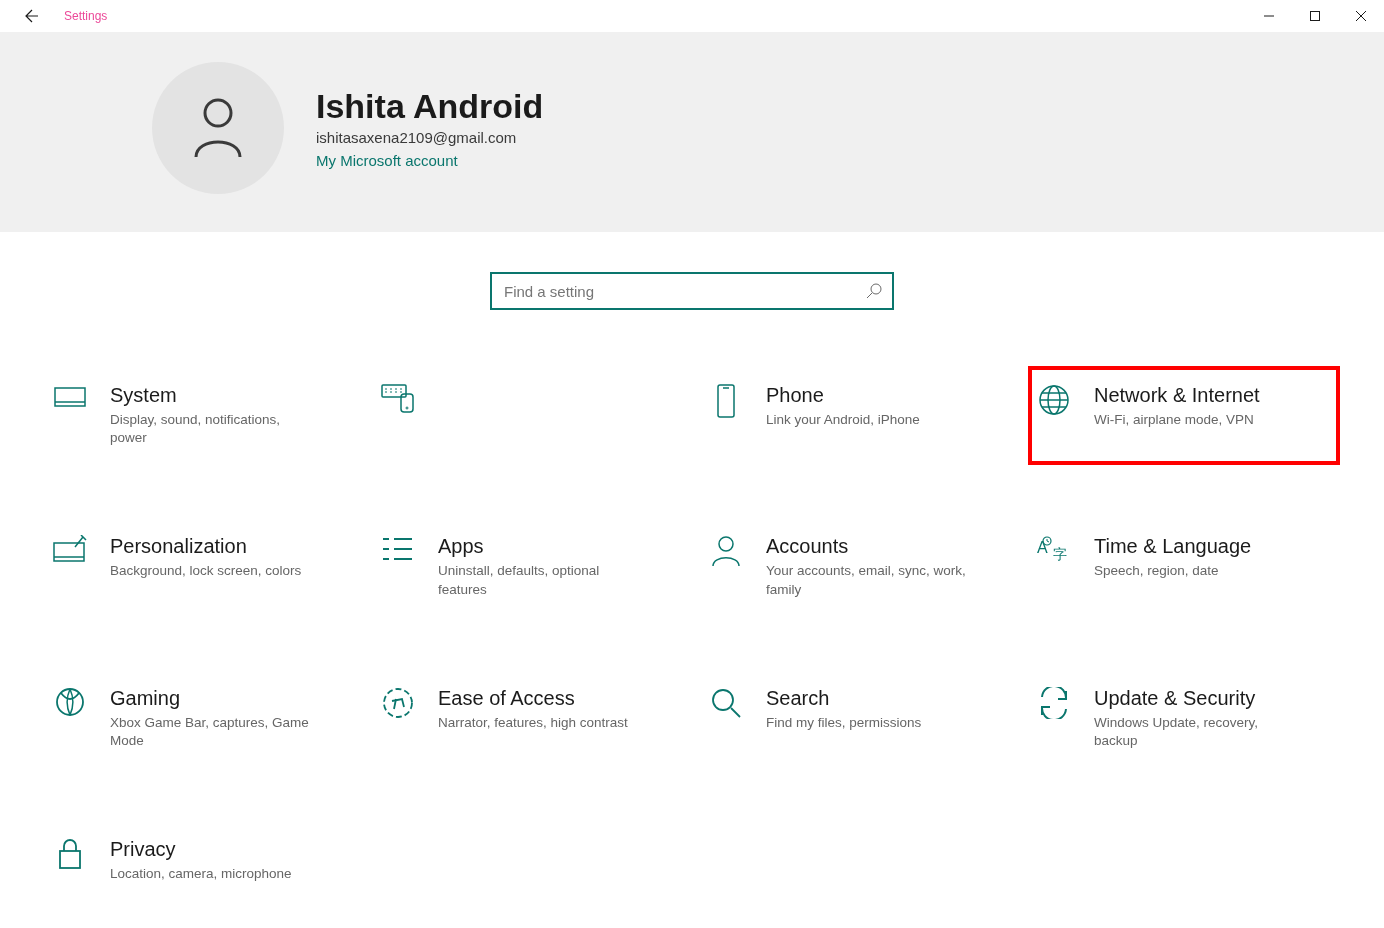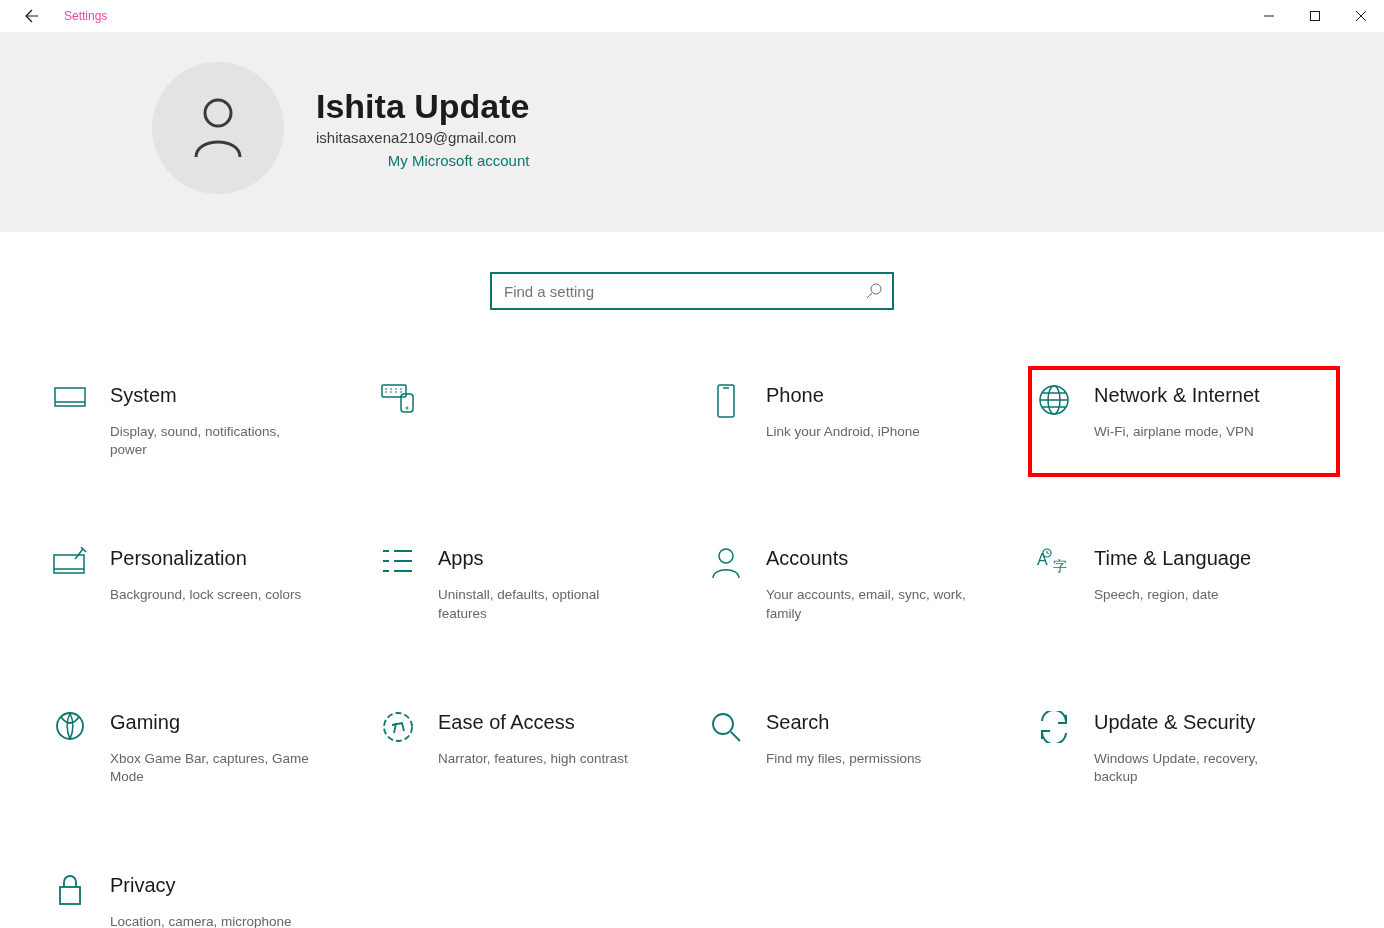--- a/index.html
+++ b/index.html
@@ -19,21 +19,21 @@
 
     
     .profile-area { background: #f0f0f0; padding: 30px 0 38px 152px; }
     .profile-row { display: flex; align-items: center; gap: 32px; }
     .avatar {
       width: 132px; height: 132px; border-radius: 50%;
       background: #e3e3e3; display:flex; align-items:center; justify-content:center;
     }
     .user-name { font-size: 34px; font-weight: 600; color: #1b1b1b; line-height: 1.15; }
     .user-email { font-size: 15px; color: #3a3a3a; margin-top: 3px; }
-    .ms-link { font-size: 15px; color: #0a766d; margin-top: 6px; cursor: pointer; text-align: right; }
+    .ms-link { font-size: 15px; color: #0a766d; margin-top: 6px; cursor: pointer; }
 
     
     .search-wrap { display:flex; justify-content:center; padding: 40px 0 36px 0; background:#fff;}
     .search-box {
       width: 404px; height: 38px; border: 2px solid #0a766d;
       display:flex; align-items:center; justify-content:space-between;
       padding: 0 10px 0 12px;
     }
     .search-box input {
       border: none; outline: none; font-size: 15px; color:#6a6a6a; flex:1;
@@ -47,21 +47,21 @@
       column-gap: 24px;
       row-gap: 60px;
       padding: 24px 48px 40px 48px;
     }
     .tile {
       display: flex; gap: 22px; cursor: default; position: relative;
       padding: 14px 10px 14px 4px;
     }
     .tile-icon { width: 36px; min-width:36px; display:flex; justify-content:center; color:#0a766d; }
     .tile-title { font-size: 20px; color: #1b1b1b; }
-    .tile-desc { font-size: 13.5px; color: #666666; margin-top: 16px; line-height: 1.35; max-width: 210px;}
+    .tile-desc { font-size: 13.5px; color: #666666; margin-top: 4px; line-height: 1.35; max-width: 210px;}
     .highlight { outline: 4px solid #ff0000; outline-offset: 0; }
     svg { stroke: currentColor; fill: none; }
   </style>
 </head>
 <body>
 
 <div class="titlebar">
   <div class="titlebar-left">
     <div class="back-btn">
       <svg width="16" height="16" viewBox="0 0 16 16">
@@ -91,21 +91,21 @@
 
 <div class="profile-area">
   <div class="profile-row">
     <div class="avatar">
       <svg width="56" height="62" viewBox="0 0 56 62">
         <circle cx="28" cy="16" r="13" stroke="#3a3a3a" stroke-width="3" fill="none"></circle>
         <path d="M6 60 C6 40 50 40 50 60" stroke="#3a3a3a" stroke-width="3" fill="none"></path>
       </svg>
     </div>
     <div>
-      <div class="user-name">Ishita Update</div>
+      <div class="user-name">Ishita Android</div>
       <div class="user-email">ishitasaxena2109@gmail.com</div>
       <div class="ms-link">My Microsoft account</div>
     </div>
   </div>
 </div>
 
 <div class="search-wrap">
   <div class="search-box">
     <input type="text" placeholder="Find a setting" style="">
     <svg width="16" height="16" viewBox="0 0 16 16">

